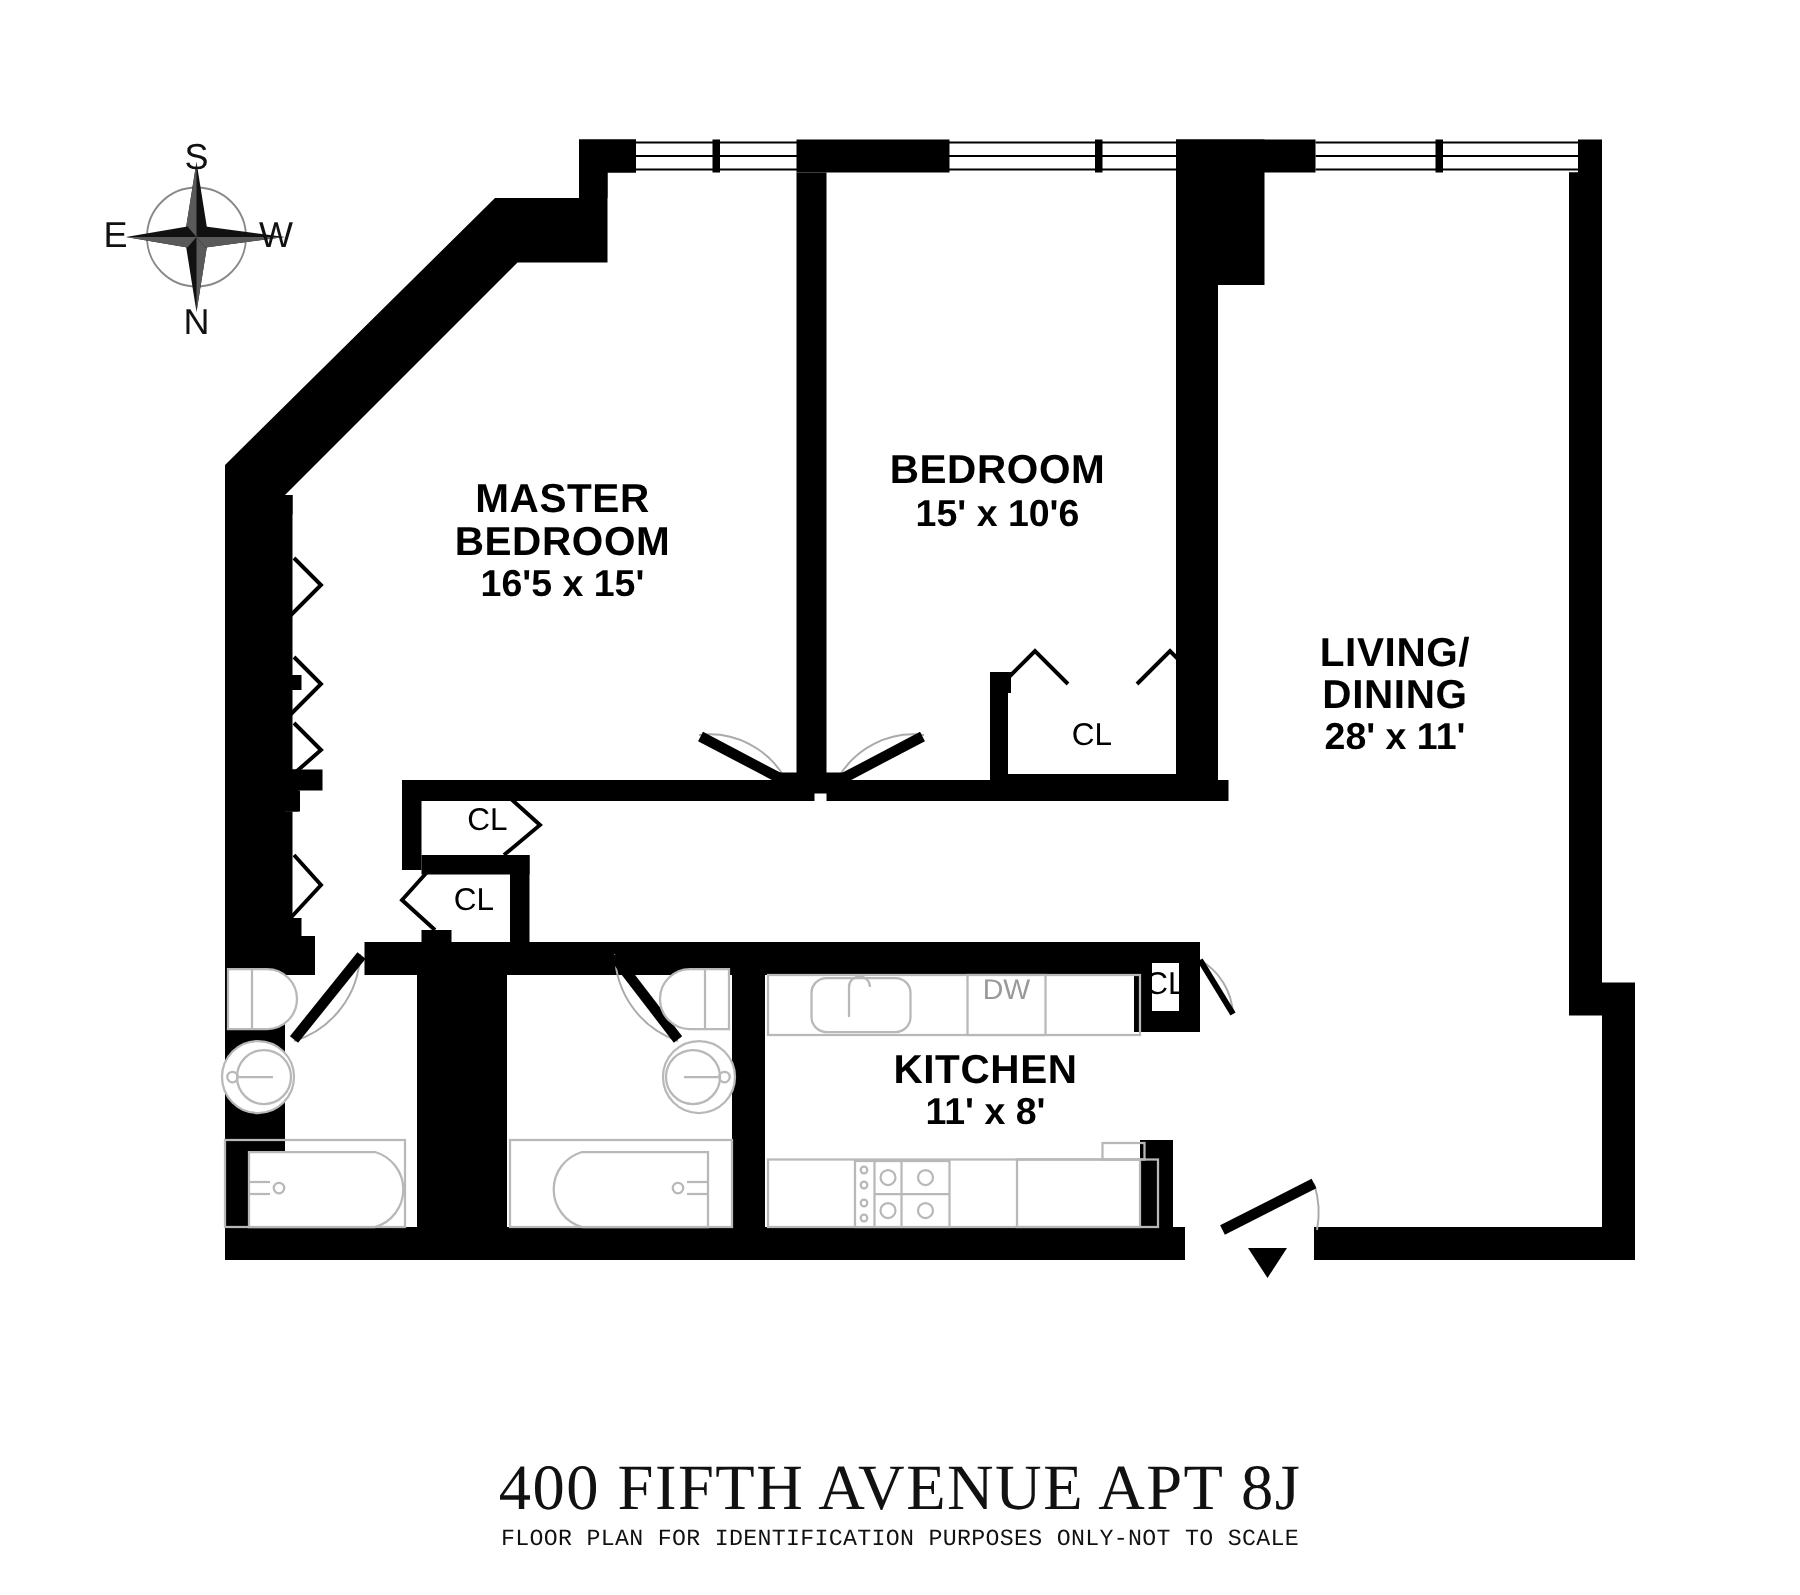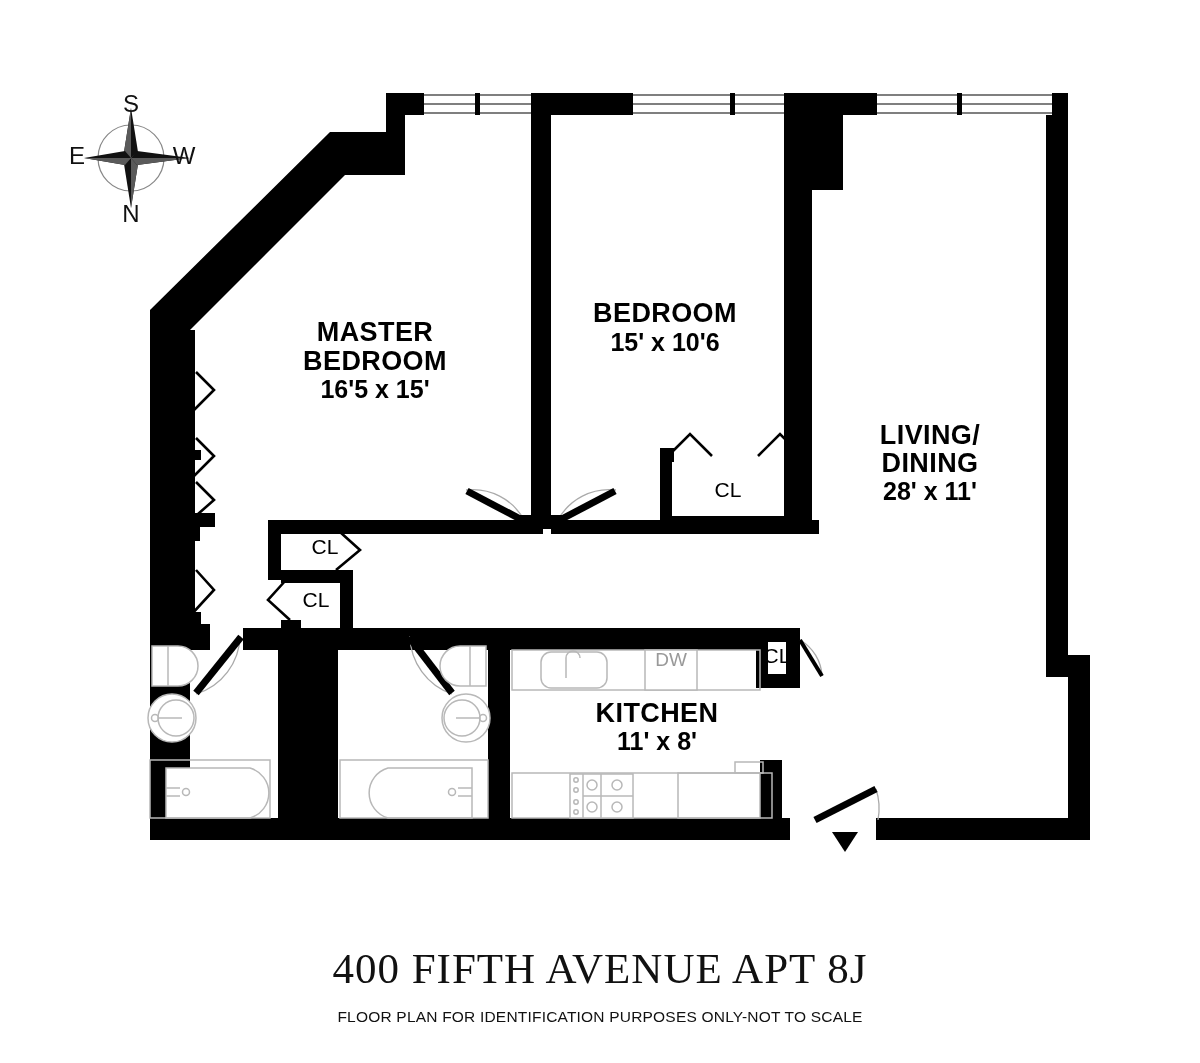--- a/index.html
+++ b/index.html
@@ -61,37 +61,37 @@
     text-anchor: middle;
     dominant-baseline: middle;
   }
   .compass-ring { fill: none; stroke: #888888; stroke-width: 1.2; }
   .compass-dark { fill: #111111; }
   .compass-light { fill: #5a5a5a; }
   #title-block {
     position: absolute;
     left: 0;
     right: 0;
-    top: 946px;
+    top: 970px;
     text-align: center;
   }
   #title-main {
     font-family: "Liberation Serif", serif;
     font-size: 43px;
     letter-spacing: 1.0px;
     color: #111111;
     line-height: 1.05;
     white-space: nowrap;
   }
   #title-sub {
-    font-family: Liberation Sans, sans-serif;
+    font-family: Liberation Mono, monospace;
     font-size: 15.5px;
     letter-spacing: 0.2px;
     color: #111111;
-    margin-top: 17px;
+    margin-top: 2px;
     white-space: nowrap;
   }
 </style>
 </head>
 <body>
 
 <div id="plan-root">
 
   <svg class="floorplan" viewBox="0 0 1200 1063">
 

